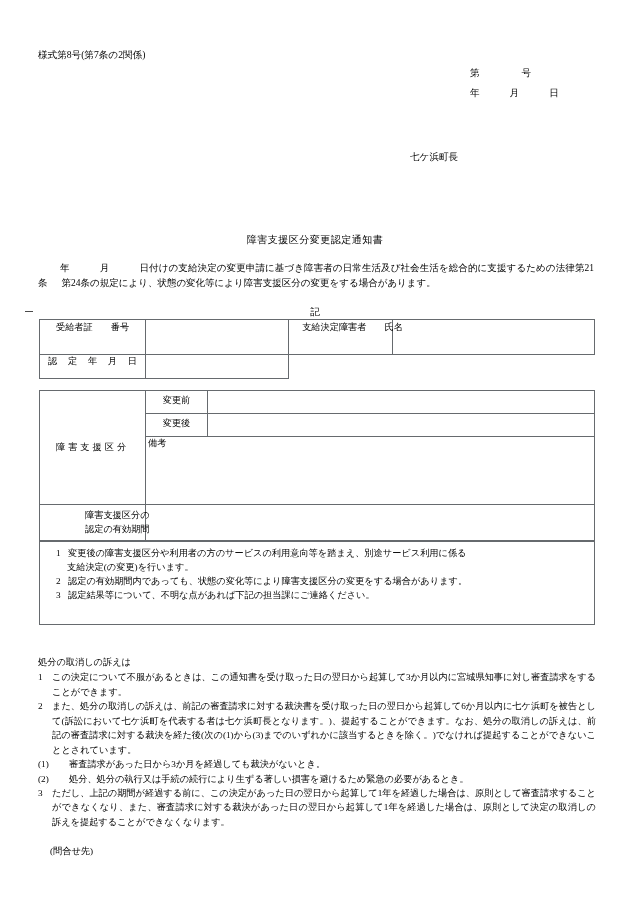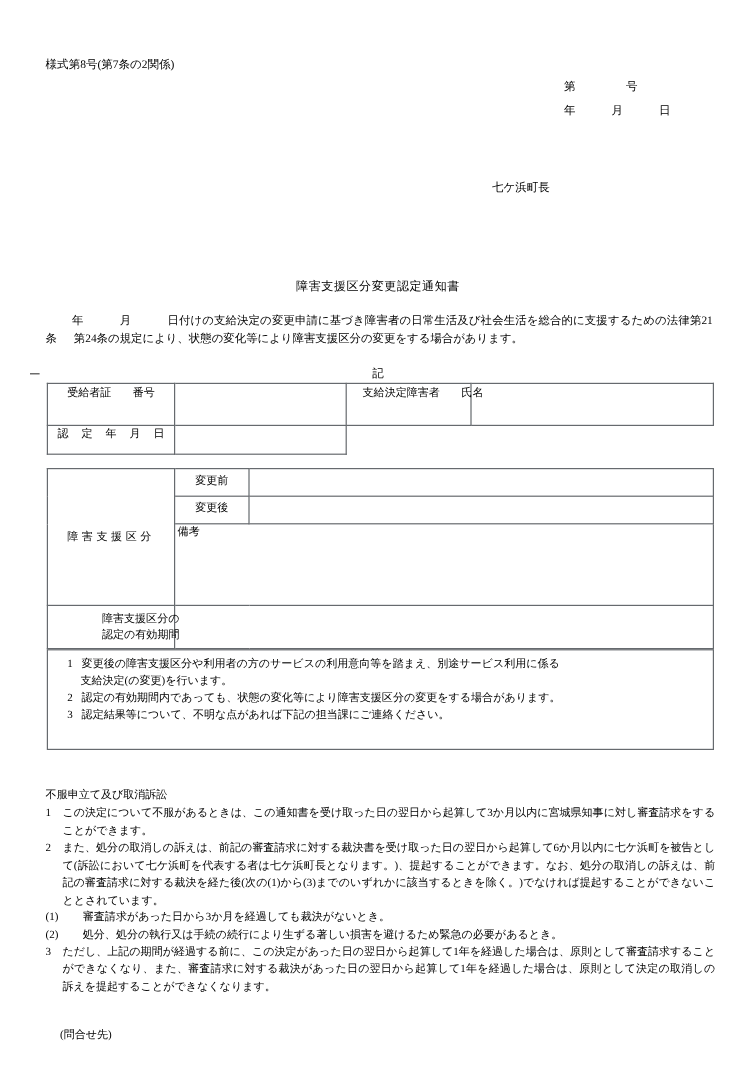--- a/index.html
+++ b/index.html
@@ -219,21 +219,21 @@
     text-align: justify;
   }
   #appeal .ap-item > .n { display: inline-block; width: 14px; text-indent: 0; }
   #appeal .ap-sub {
     display: block;
     padding-left: 31px;
     text-indent: -31px;
     text-align: justify;
   }
   #appeal .ap-sub > .n { display: inline-block; width: 31px; text-indent: 0; }
-  #appeal .ap-contact { display: block; padding-left: 12px; margin-top: 26px; }
+  #appeal .ap-contact { display: block; padding-left: 12px; margin-top: 15px; }
 </style>
 </head>
 <body>
 
 <div class="page">
 
   <div class="form-no">様式第8号(第7条の2関係)</div>
 
   <div class="doc-number">
     <span>第</span><span class="gap-wide"></span><span>号</span>
@@ -342,21 +342,21 @@
   </table>
 
   <div id="notes-box">
     <span class="note-item"><span class="ni">1</span><span>変更後の障害支援区分や利用者の方のサービスの利用意向等を踏まえ、別途サービス利用に係る</span></span>
     <span class="note-cont">支給決定(の変更)を行います。</span>
     <span class="note-item"><span class="ni">2</span><span>認定の有効期間内であっても、状態の変化等により障害支援区分の変更をする場合があります。</span></span>
     <span class="note-item"><span class="ni">3</span><span>認定結果等について、不明な点があれば下記の担当課にご連絡ください。</span></span>
   </div>
 
   <div id="appeal">
-    <span class="ap-head">不服申立て及び取消訴訟</span>
+    <span class="ap-head">処分の取消しの訴えは</span>
 
     <span class="ap-item"><span class="n">1</span><span>この決定について不服があるときは、この通知書を受け取った日の翌日から起算して3か月以内に宮城県知事に対し審査請求をすることができます。</span></span>
 
     <span class="ap-item"><span class="n">2</span><span>また、処分の取消しの訴えは、前記の審査請求に対する裁決書を受け取った日の翌日から起算して6か月以内に七ケ浜町を被告として(訴訟において七ケ浜町を代表する者は七ケ浜町長となります。)、提起することができます。なお、処分の取消しの訴えは、前記の審査請求に対する裁決を経た後(次の(1)から(3)までのいずれかに該当するときを除く。)でなければ提起することができないこととされています。</span></span>
 
     <span class="ap-sub"><span class="n">(1)</span><span>審査請求があった日から3か月を経過しても裁決がないとき。</span></span>
 
     <span class="ap-sub"><span class="n">(2)</span><span>処分、処分の執行又は手続の続行により生ずる著しい損害を避けるため緊急の必要があるとき。</span></span>
 
 

